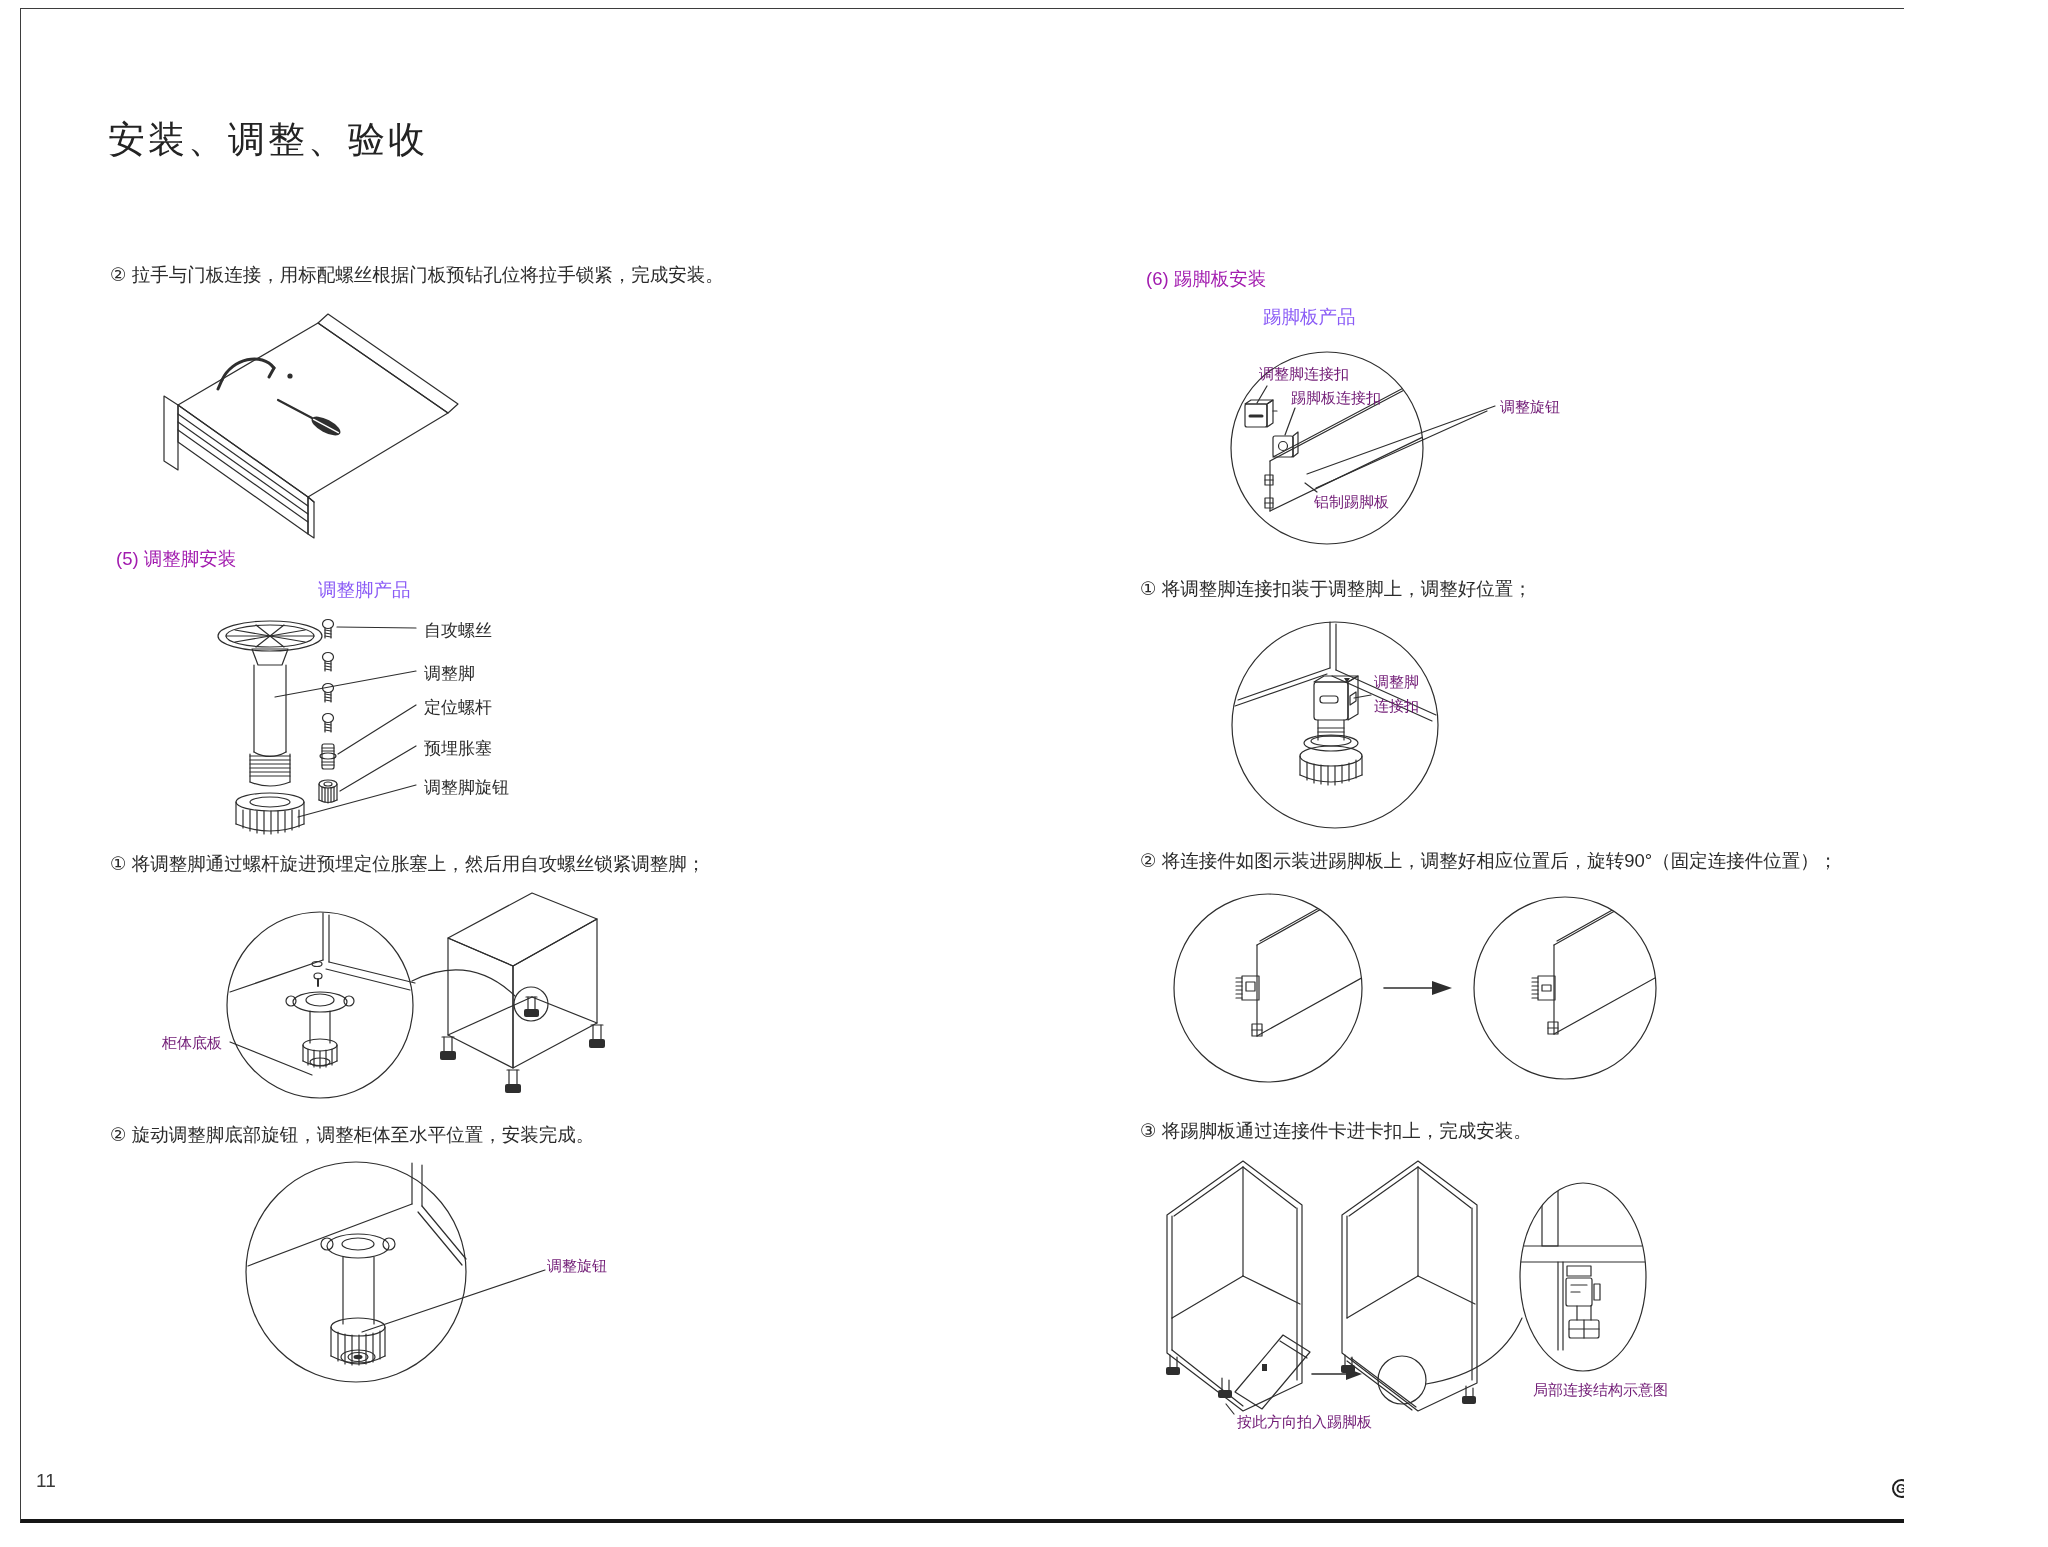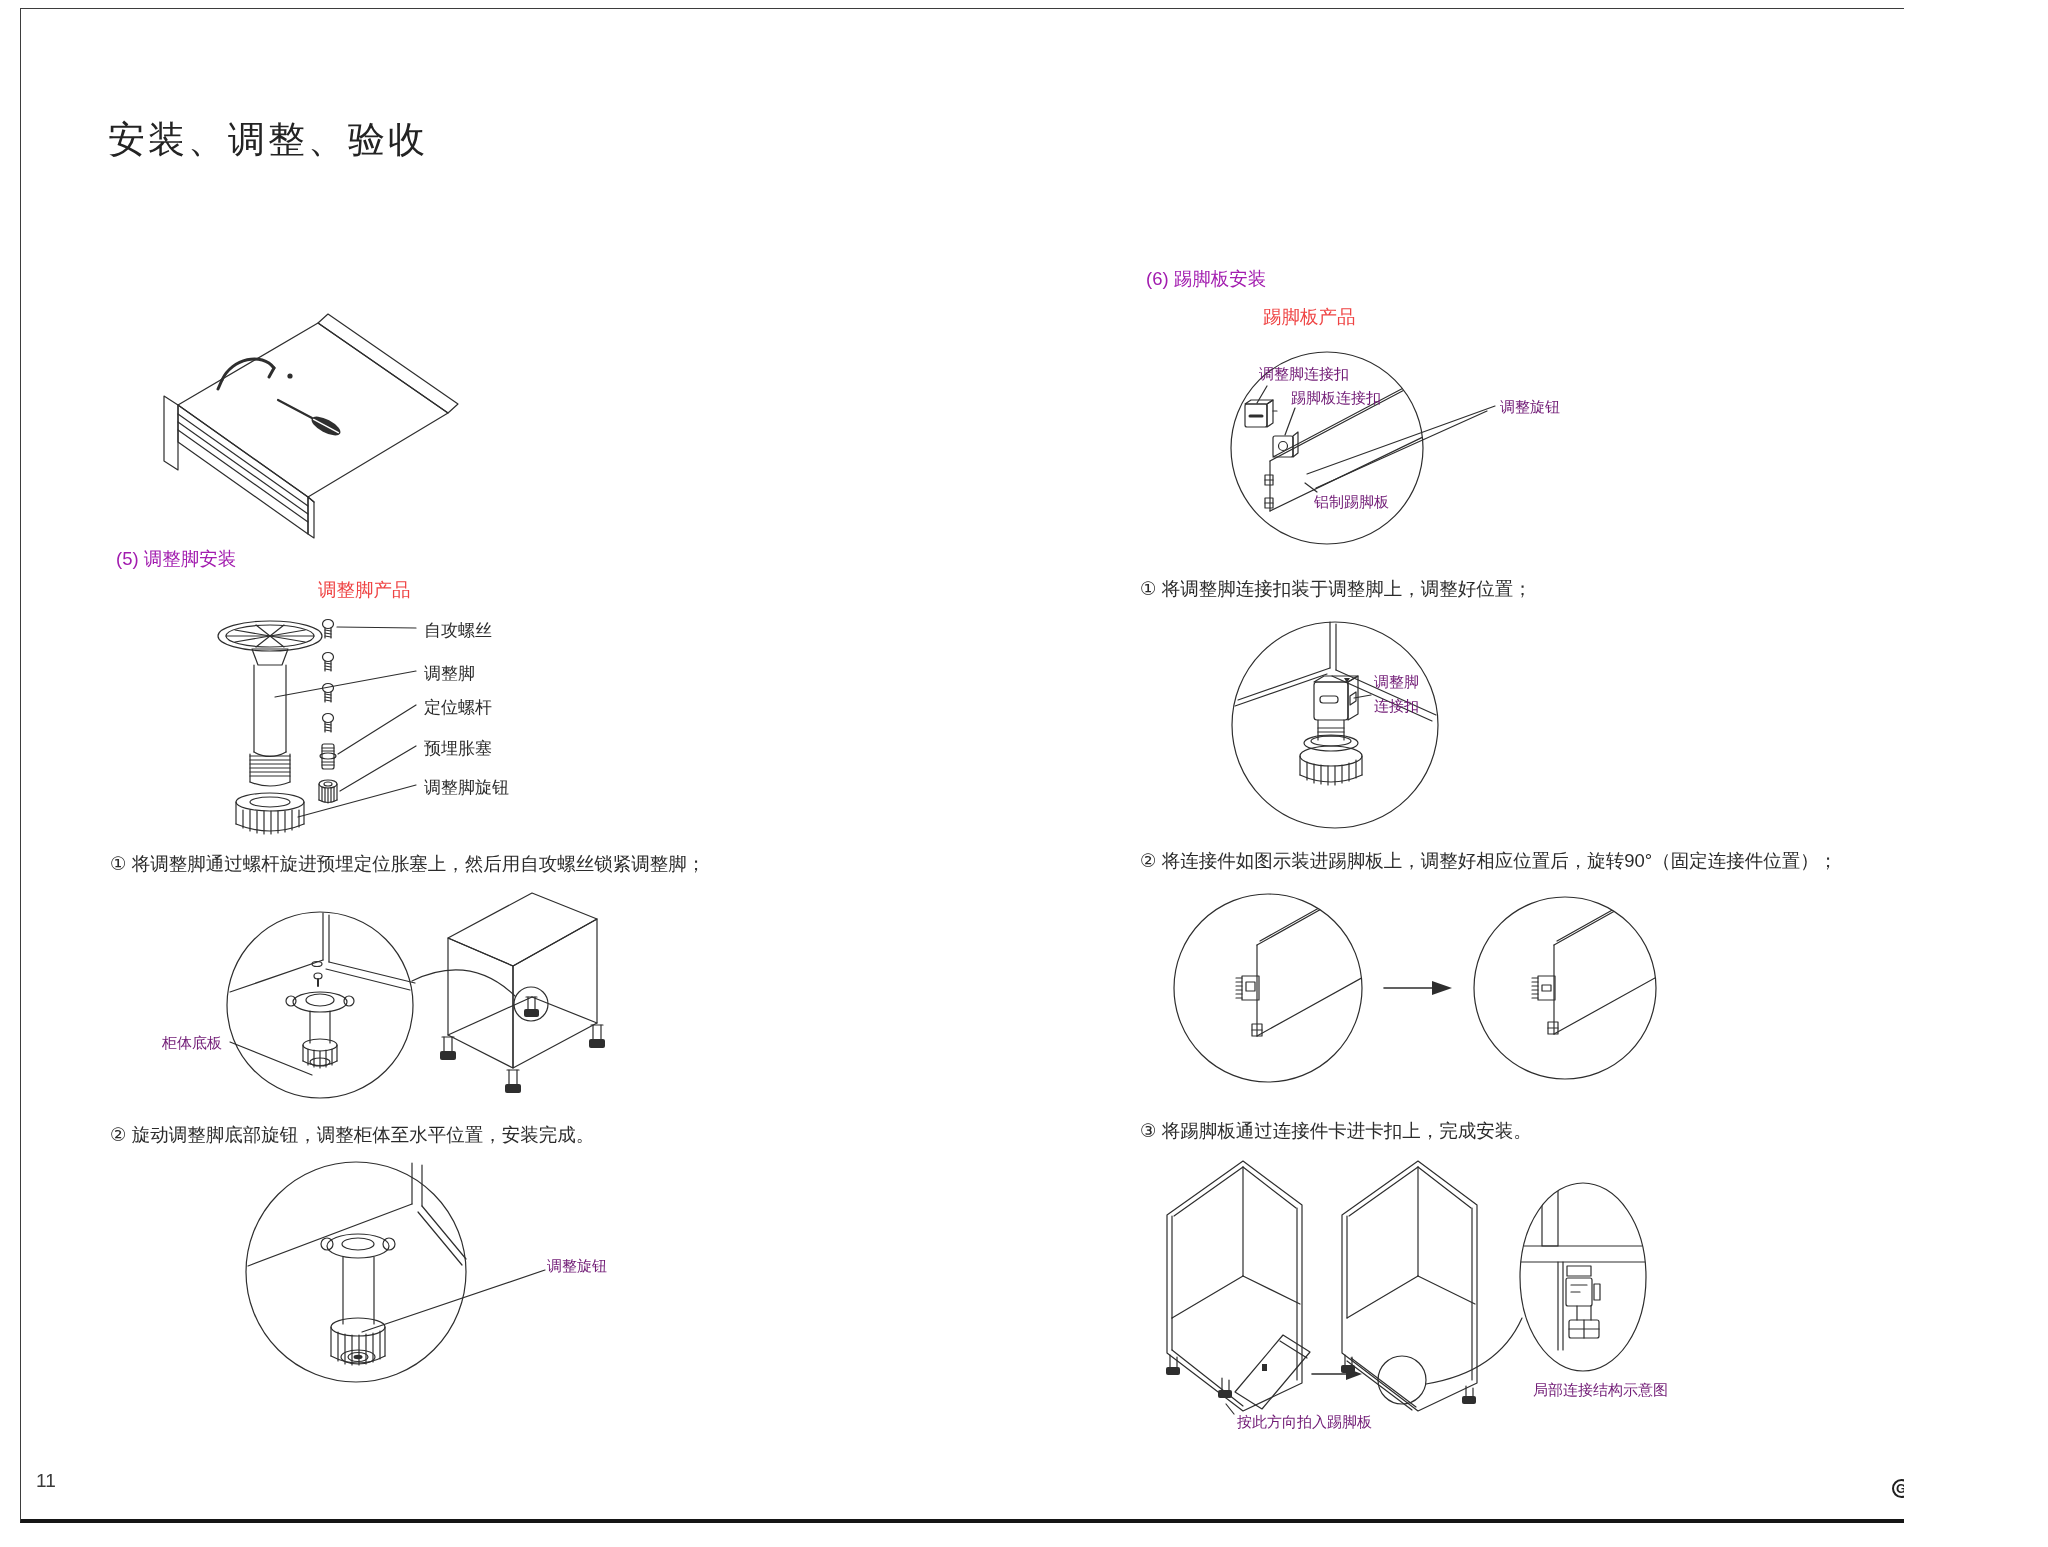--- a/index.html
+++ b/index.html
@@ -9,21 +9,21 @@
     overflow:hidden;
   }
   .frame {
     position:absolute; left:20px; top:8px; width:2006px; height:1510px;
     border:1px solid #3d3d3d; border-bottom:4px solid #161616;
   }
   .abs { position:absolute; white-space:nowrap; }
   .title { font-size:37px; letter-spacing:3px; color:#232323; }
   .body-txt { font-size:18.5px; color:#2b2b2b; }
   .heading { font-size:18.5px; color:#a21caf; }
-  .prod-title { font-size:18.5px; color:#ef4444; }
+  .prod-title { font-size:18.5px; color:#8b5cf6; }
   .part-label { font-size:17px; color:#2b2b2b; }
   .fig-label { font-size:15px; color:#701a75; }
   .footer-num { font-size:19px; color:#3a3a3a; }
   .brand { font-size:19px; color:#1f1f1f; display:flex; align-items:center; gap:4px; font-weight:bold; letter-spacing:1px; }
   .brand-g {
     display:inline-flex; align-items:center; justify-content:center;
     width:19px; height:19px; border:2px solid #1f1f1f; border-radius:50%;
     font-size:13px; font-weight:bold; box-sizing:border-box;
   }
   .fig { position:absolute; }
@@ -34,20 +34,21 @@
   .fig .thick { stroke-width:3; }
 </style>
 </head>
 <body>
 
 <div class="page">
   <div class="frame"></div>
 
   <div class="abs title" style="left:108px; top:115px;">安装、调整、验收</div>
 
+  <div class="abs body-txt" style="left:110px; top:262px;">② 拉手与门板连接，用标配螺丝根据门板预钻孔位将拉手锁紧，完成安装。</div>
 
   <svg class="fig" style="left:140px; top:310px;" width="350" height="240" viewBox="0 0 350 240">
     <g>
       <polygon points="188,4 318,94 308,103 178,13"></polygon>
       <polygon points="178,13 308,103 168,187 38,95"></polygon>
       <polygon points="24,86 38,95 38,160 24,151"></polygon>
       <polygon points="38,95 168,187 168,224 38,132"></polygon>
       <line x1="38" y1="104" x2="168" y2="196"></line>
       <line x1="38" y1="112" x2="168" y2="204"></line>
       <line x1="38" y1="120" x2="168" y2="212"></line>

